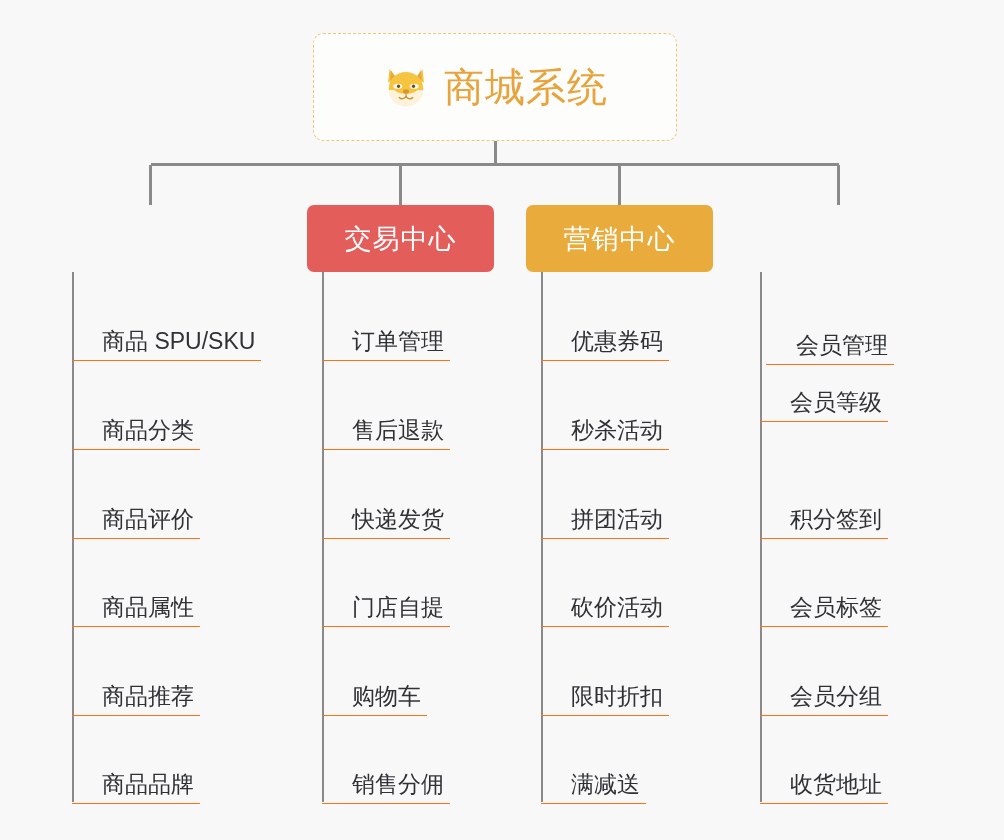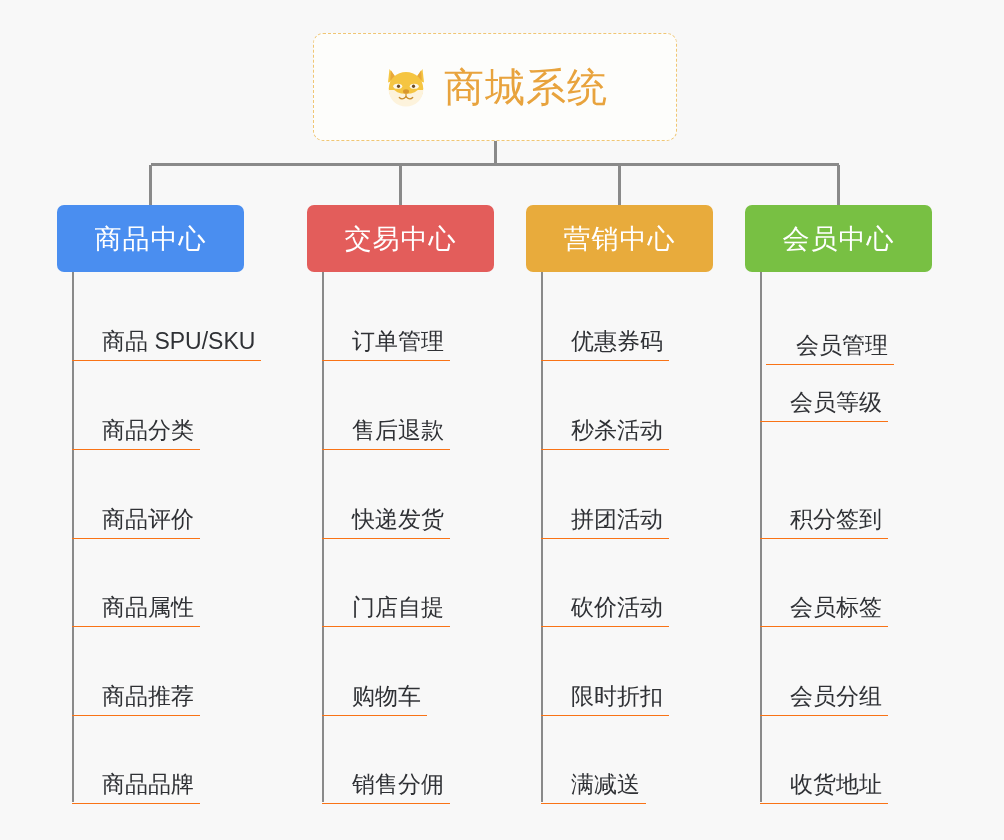--- a/index.html
+++ b/index.html
@@ -141,32 +141,26 @@
 
       <path d="M150.5 164.5 L838.5 164.5"></path>
 
       <path d="M150.5 164.5 L150.5 205"></path>
       <path d="M400.5 164.5 L400.5 205"></path>
       <path d="M619.5 164.5 L619.5 205"></path>
       <path d="M838.5 164.5 L838.5 205"></path>
     </g>
   </svg>
 
-  <div class="category" style="left:57px;width:187px;background:#4a8ef0;">
-    <span>商品中心</span>
-  </div>
   <div class="category" style="left:307px;width:187px;background:#e35d5b;">
     <span>交易中心</span>
   </div>
   <div class="category" style="left:526px;width:187px;background:#e8ab3c;">
     <span>营销中心</span>
   </div>
-  <div class="category" style="left:745px;width:187px;background:#78c043;">
-    <span>会员中心</span>
-  </div>
 
   <div class="leaf-column" style="left:72px;">
     <div class="leaf-rail" style="height:530px;"></div>
     <div class="leaf-item" style="top:0px;">
       <span class="leaf-inner">商品 SPU/SKU</span>
     </div>
     <div class="leaf-item" style="top:89px;">
       <span class="leaf-inner">商品分类</span>
     </div>
     <div class="leaf-item" style="top:178px;">

